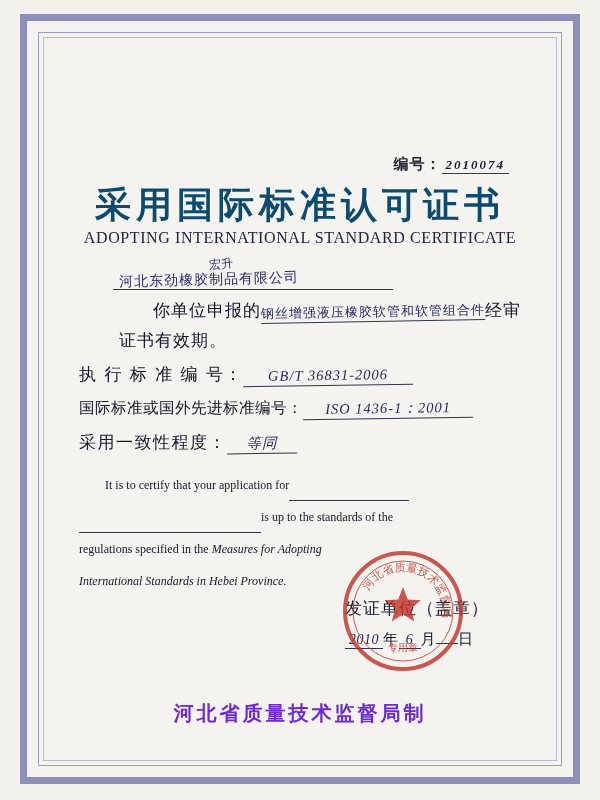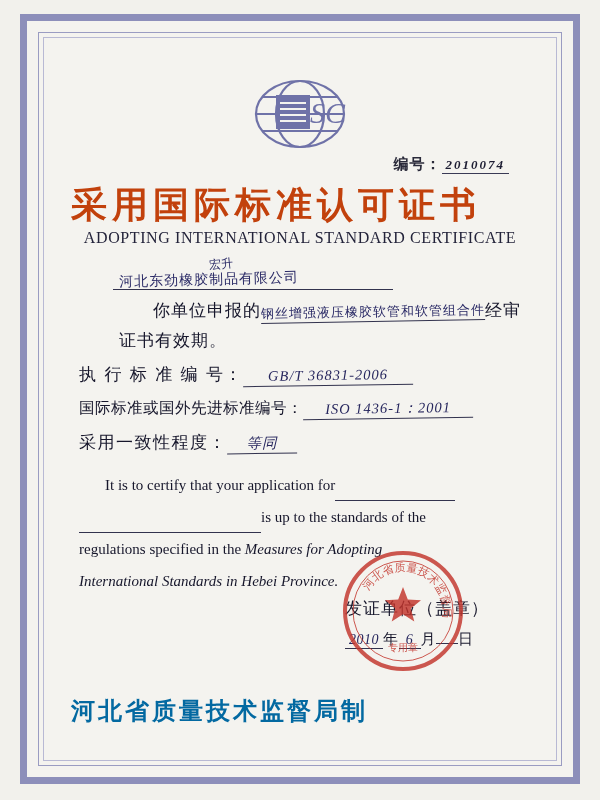--- a/index.html
+++ b/index.html
@@ -94,26 +94,26 @@
     letter-spacing: 2px;
     color: #1d1d33;
   }
 
   
   .title-cn {
     position: absolute;
     top: 122px;
     left: 0;
     right: 0;
-    text-align: left;
+    text-align: center;
     font-family: "DejaVu Sans", sans-serif;
     font-weight: bold;
     font-size: 36px;
     letter-spacing: 5px;
-    color: #c2410c;
+    color: #0c4a6e;
   }
   .title-en {
     position: absolute;
     top: 170px;
     left: 0;
     right: 0;
     text-align: center;
     font-family: "Liberation Serif", serif;
     font-size: 16px;
     letter-spacing: 0.6px;
@@ -213,21 +213,21 @@
   }
   .field-row.small {
     font-size: 15.5px;
     letter-spacing: 0.5px;
   }
 
   
   .en-block {
     margin-top: 12px;
     font-family: "Liberation Serif", serif;
-    font-size: 15px;
+    font-size: 12px;
     line-height: 32px;
     color: #16162b;
   }
   .en-block .ind { display:inline-block; width: 26px; }
   .en-fill {
     display: inline-block;
     border-bottom: 1px solid #32324e;
     height: 18px;
     vertical-align: bottom;
   }
@@ -271,57 +271,39 @@
     height: 128px;
     opacity: 0.82;
     pointer-events: none;
   }
 
   .footer {
     position: absolute;
     left: 0;
     right: 0;
     bottom: 18px;
+    text-align: center;
     font-family: "DejaVu Sans", sans-serif;
     font-weight: bold;
-    font-size: 24px;
+    font-size: 20px;
     letter-spacing: 3px;
-    color: #0369a1;
+    color: #6d28d9;
   }
 </style>
 </head>
 <body>
 
 <div class="page">
   <div class="frame-outer">
     <div class="frame-inner">
       <div class="frame-inner2"></div>
     </div>
 
     <div class="content">
 
-      <div class="emblem-wrap">
-        <svg viewBox="0 0 120 74" width="120" height="74">
-          <g fill="none" stroke="#6f72a8" stroke-width="2.2">
-            <ellipse cx="60" cy="37" rx="44" ry="33"></ellipse>
-            <ellipse cx="60" cy="37" rx="24" ry="33"></ellipse>
-            <line x1="16" y1="37" x2="104" y2="37"></line>
-            <line x1="22" y1="20" x2="98" y2="20"></line>
-            <line x1="22" y1="54" x2="98" y2="54"></line>
-          </g>
-          <rect x="36" y="18" width="34" height="34" fill="#6f72a8"></rect>
-          <g stroke="#f4f3ef" stroke-width="2" fill="none">
-            <line x1="40" y1="26" x2="66" y2="26"></line>
-            <line x1="40" y1="32" x2="66" y2="32"></line>
-            <line x1="40" y1="38" x2="66" y2="38"></line>
-            <line x1="40" y1="44" x2="66" y2="44"></line>
-          </g>
-          <text x="70" y="46" font-family="Liberation Serif, serif" font-size="30" font-style="italic" fill="#6f72a8">SC</text>
-        </svg>
-      </div>
 
       <div class="serial">
         <span class="label">编号：</span><span class="value">2010074</span>
       </div>
 
       <div class="title-cn">采用国际标准认可证书</div>
       <div class="title-en">ADOPTING INTERNATIONAL STANDARD CERTIFICATE</div>
 
       <div class="body-block">
 

